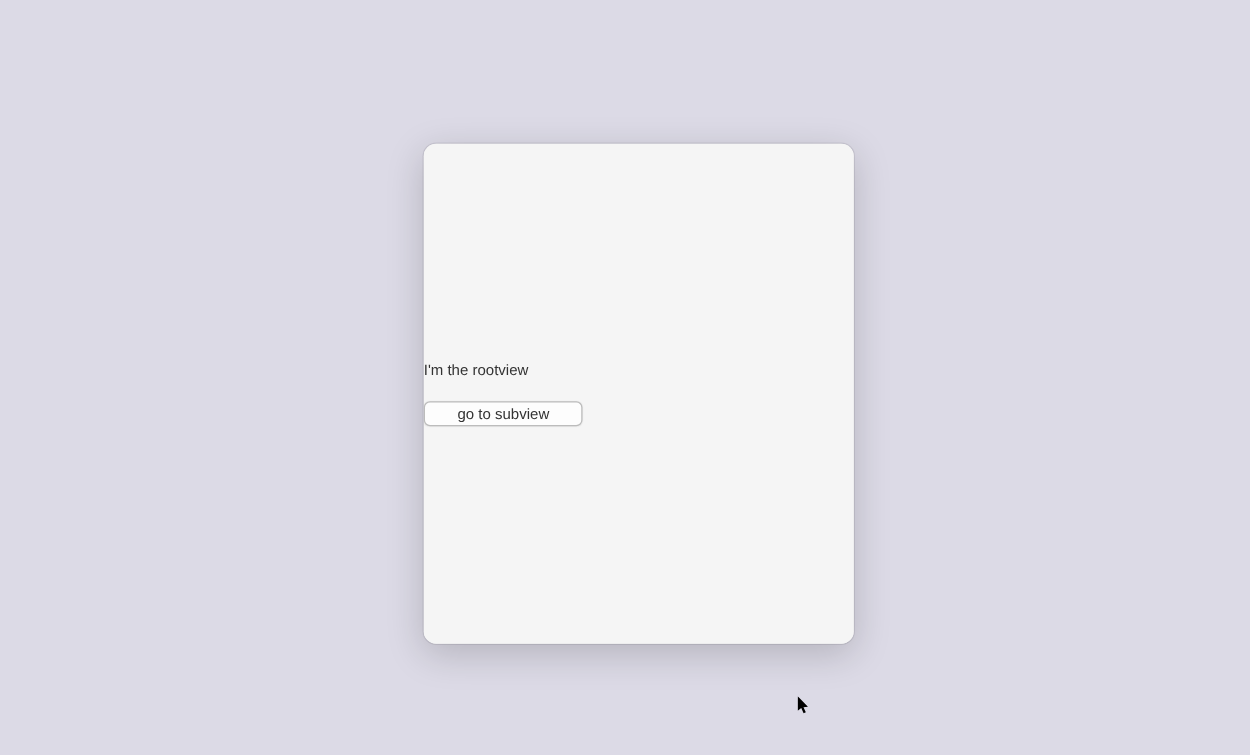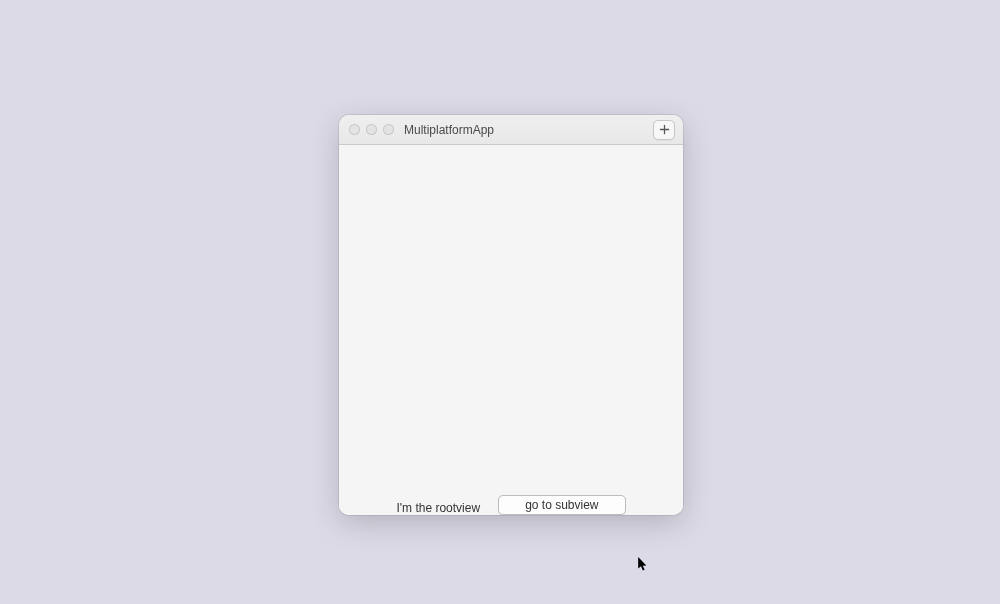--- a/index.html
+++ b/index.html
@@ -71,21 +71,22 @@
       box-shadow: 0 0.5px 1px rgba(0,0,0,0.05);
     }
     .add-button svg {
       width: 11px;
       height: 11px;
     }
     .content {
       flex: 1;
       background: #f5f5f5;
       display: flex;
-      align-items: flex-end;
+      flex-direction: column;
+      align-items: flex-start;
       justify-content: center;
       gap: 18px;
     }
     .rootview-label {
       font-size: 12px;
       color: #333;
     }
     .subview-button {
       font-size: 12px;
       color: #333;
@@ -104,35 +105,20 @@
     }
     .cursor svg {
       width: 11px;
       height: 16px;
     }
   </style>
 </head>
 <body>
 
 <div class="window">
-  <div class="titlebar">
-    <div class="traffic-lights">
-      <div class="traffic-light"></div>
-      <div class="traffic-light"></div>
-      <div class="traffic-light"></div>
-    </div>
-    <div class="title">MultiplatformApp</div>
-    <div class="add-button">
-      <span>
-        <svg viewBox="0 0 12 12">
-          <path d="M6 1.5 L6 10.5 M1.5 6 L10.5 6" stroke="#555" stroke-width="1.4" stroke-linecap="round" fill="none"></path>
-        </svg>
-      </span>
-    </div>
-  </div>
   <div class="content">
     <div class="rootview-label">I'm the rootview</div>
     <button class="subview-button">go to subview</button>
   </div>
 </div>
 
 <div class="cursor">
   <svg viewBox="0 0 12 18">
     <path d="M0 0 L0 13 L3.2 10.5 L5.3 15.2 L7.3 14.3 L5.2 9.8 L9.2 9.5 Z" fill="#000"></path>
   </svg>

